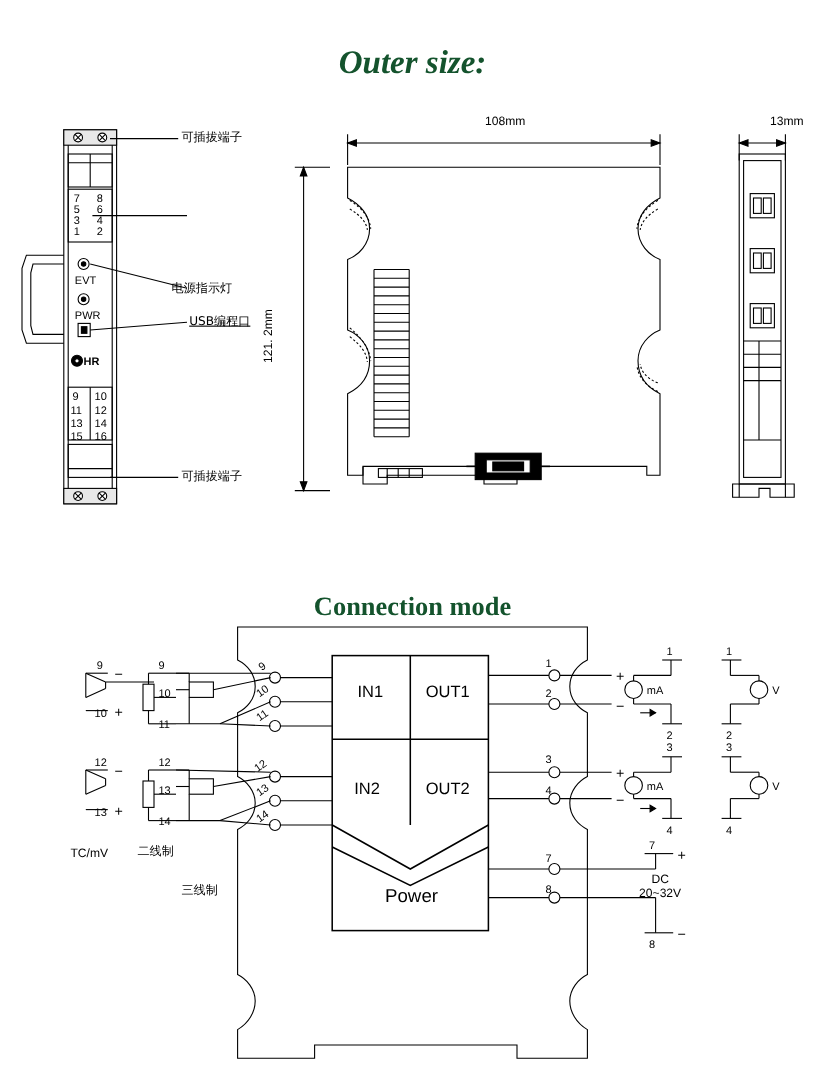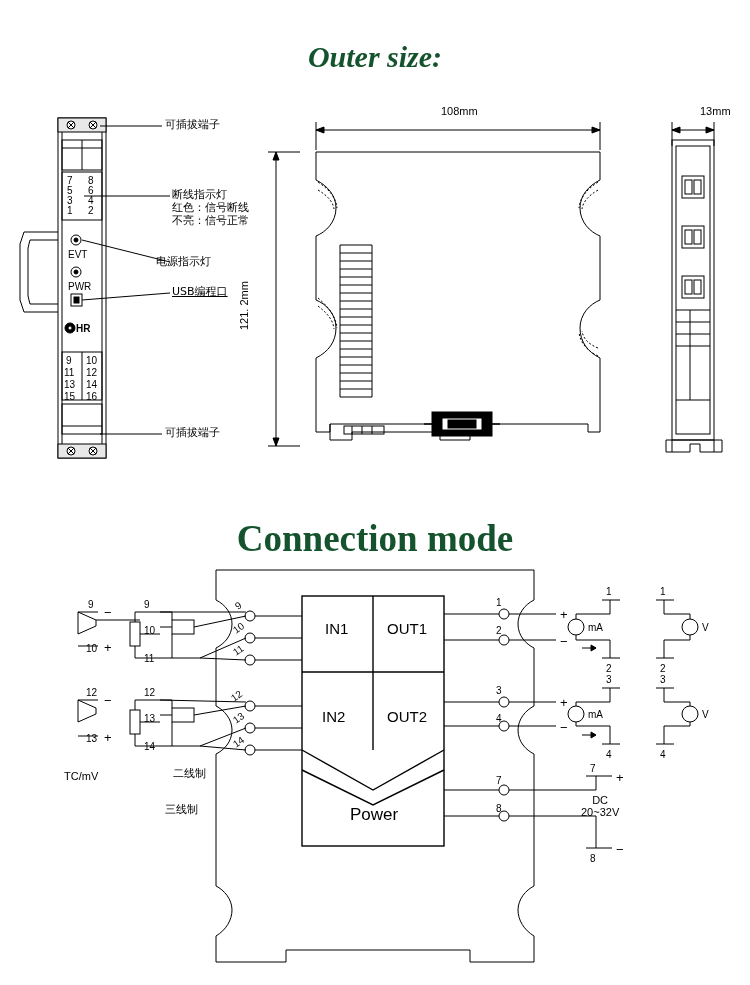--- a/index.html
+++ b/index.html
@@ -4,21 +4,21 @@
 <style>
   html,body{margin:0;padding:0;background:#ffffff;}
   body{width:750px;height:985px;position:relative;font-family:"Liberation Sans",sans-serif;color:#000;}
   .page{position:relative;width:750px;height:985px;overflow:hidden;}
   .title{
     position:absolute;width:100%;text-align:center;
     font-family:"Liberation Serif",serif;
     font-style:italic;font-weight:bold;color:#14532d;
   }
   #title-outer{top:40px;font-size:30px;}
-  #title-conn{top:517px;font-size:37px;font-style:normal;text-align:center;}
+  #title-conn{top:539px;font-size:24px;font-style:normal;text-align:center;}
   .lbl{position:absolute;font-size:11px;line-height:13px;white-space:pre;}
   .lbl-cn{font-family:"DejaVu Sans",sans-serif;font-size:11px;}
   svg{position:absolute;left:0;top:0;}
   .ln{stroke:#000;fill:none;stroke-width:1;}
   .ln2{stroke:#000;fill:none;stroke-width:1.4;}
   .dash{stroke:#000;fill:none;stroke-width:1;stroke-dasharray:2 2;}
   .fillw{fill:#ffffff;stroke:#000;stroke-width:1;}
   .fillb{fill:#000;stroke:#000;}
   .fillg{fill:#e8e8e8;stroke:#000;stroke-width:1;}
   text{font-family:"Liberation Sans",sans-serif;font-size:11px;fill:#000;}
@@ -400,31 +400,28 @@
     <line class="ln" x1="160" y1="612" x2="246" y2="612"></line>
     <line class="ln" x1="200" y1="658" x2="246" y2="638"></line>
     <line class="ln" x1="200" y1="658" x2="246" y2="660"></line>
     <line class="ln" x1="160" y1="700" x2="246" y2="702"></line>
     <line class="ln" x1="200" y1="746" x2="246" y2="728"></line>
     <line class="ln" x1="200" y1="746" x2="246" y2="750"></line>
 
   </svg>
 
   <div class="lbl lbl-cn" style="left:165px;top:118px;">可插拔端子</div>
-  <div class="lbl lbl-cn" style="left:172px;top:188px;">断线指示灯
-红色：信号断线
-不亮：信号正常</div>
   <div class="lbl lbl-cn" style="left:156px;top:255px;">电源指示灯</div>
   <div class="lbl lbl-cn" style="left:172px;top:285px;text-decoration:underline;">USB编程口</div>
   <div class="lbl lbl-cn" style="left:165px;top:426px;">可插拔端子</div>
 
   <div class="lbl" style="left:409px;top:105px;margin-left:32px;">108mm</div>
   <div class="lbl" style="left:238px;top:330px;transform:rotate(-90deg);transform-origin:left top;white-space:nowrap;">121. 2mm</div>
   <div class="lbl" style="left:700px;top:105px;">13mm</div>
 
   <div class="lbl" style="left:64px;top:770px;">TC/mV</div>
-  <div class="lbl lbl-cn" style="left:125px;top:768px;width:14px;line-height:12px;margin-left:48px;">二线制</div>
+  <div class="lbl lbl-cn" style="left:125px;top:768px;width:14px;line-height:12px;">二线制</div>
   <div class="lbl lbl-cn" style="left:165px;top:804px;width:14px;line-height:12px;">三线制</div>
 
   <div class="lbl" style="left:581px;top:794px;text-align:center;line-height:12px;">DC
 20~32V</div>
 
 </div>
 
 </body></html>

